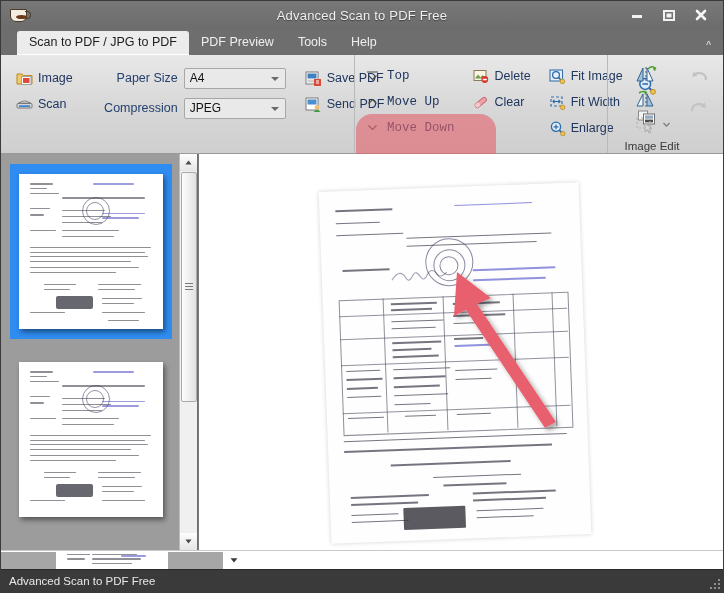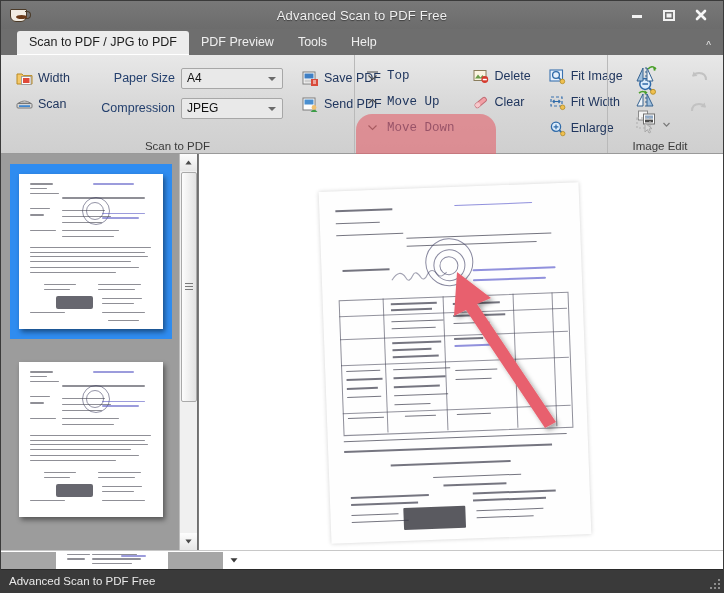--- a/index.html
+++ b/index.html
@@ -263,21 +263,21 @@
       <div class="gbody">
         <div class="col" style="padding-left:10px;padding-top:5px;">
           <div class="cmd">
             <span class="ico">
               <svg width="17" height="17" viewBox="0 0 17 17">
                 <path d="M1 4 h5 l1.4 1.6 H16 V14 H1 Z" fill="#f5c96a" stroke="#b98a22" stroke-width="1"></path>
                 <rect x="5.5" y="6.5" width="9.5" height="8" fill="#fdfdfd" stroke="#9a9a9a" stroke-width=".9"></rect>
                 <rect x="7" y="8" width="6.5" height="5" fill="#e04a3a"></rect>
               </svg>
             </span>
-            <span>Width</span>
+            <span>Image</span>
           </div>
           <div class="cmd">
             <span class="ico">
               <svg width="17" height="17" viewBox="0 0 17 17">
                 <path d="M2.5 7 q6-4 12 0 z" fill="#e9e9e9" stroke="#777" stroke-width=".9"></path>
                 <rect x="1" y="7.5" width="15" height="4.5" rx="1" fill="#d6d6d6" stroke="#6f6f6f" stroke-width=".9"></rect>
                 <rect x="3" y="9.3" width="11" height="1.6" fill="#2f7fd0"></rect>
               </svg>
             </span>
             <span>Scan</span>
@@ -324,21 +324,20 @@
                 <rect x="1" y="2" width="12" height="12" fill="#fdfdfd" stroke="#7d7d7d" stroke-width="1"></rect>
                 <rect x="2.5" y="3.5" width="9" height="5" fill="#4a8fd0"></rect>
                 <circle cx="12" cy="11.5" r="2.4" fill="#f0c070"></circle>
                 <path d="M8.6 16 q3.4-4.6 6.9 0z" fill="#3b9c46"></path>
               </svg>
             </span>
             <span>Send PDF</span>
           </div>
         </div>
       </div>
-      <div class="glabel">Scan to PDF</div>
     </div>
 
     <div class="rgroup" style="width:253px">
       <div class="gbody">
         <div class="col" style="padding-left:5px;padding-top:3px;font-family:Liberation Mono, monospace;">
           <div class="cmd">
             <span class="ico">
               <svg width="15" height="15" viewBox="0 0 15 15">
                   <path d="M2 4 h11 M3.5 7.5 L7.5 11.5 L11.5 7.5" fill="none" stroke="#4a4a4a" stroke-width="1.1"></path>
                 </svg>
@@ -502,21 +501,21 @@
           <div class="cmd dim" style="height:30px;">
             <span class="ico" style="width:24px;height:24px;flex:0 0 24px;">
               <svg width="24" height="24" viewBox="0 0 24 24">
                 <path d="M5 16 q0-7 7-7 q4 0 6 3" fill="none" stroke="#c2c2c2" stroke-width="2"></path>
                 <path d="M17.6 7.5 L19 12.6 L13.6 12Z" fill="#c2c2c2"></path>
               </svg>
             </span>
           </div>
         </div>
       </div>
-      <div class="glabel" style="left:auto;right:8px;width:110px;">Image Edit</div>
+      <div class="glabel" style="left:auto;right:16px;width:110px;">Image Edit</div>
     </div>
 
     <div class="hl"></div>
   </div>
 
   <div class="main">
 
     <div class="thumbpane">
       <div class="thumbscroll">
 

